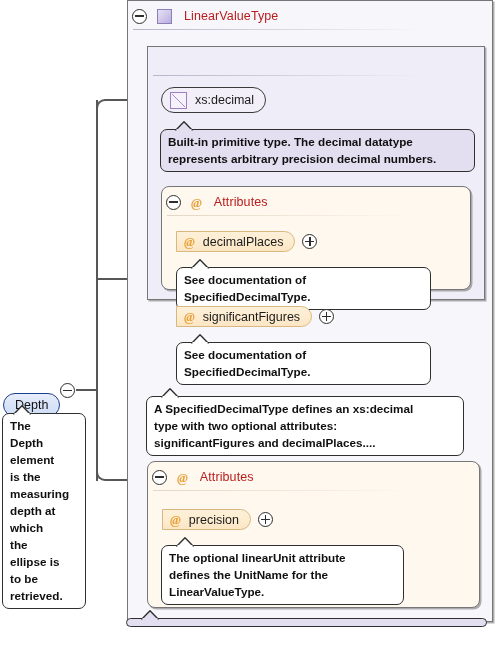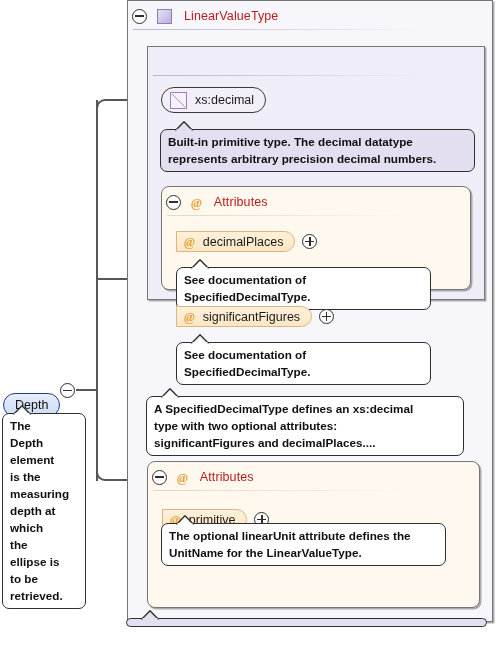--- a/index.html
+++ b/index.html
@@ -320,26 +320,26 @@
     <span style="display:inline-block;width:10px"></span>
     <span class="at-icon">@</span>
     <span style="display:inline-block;width:12px"></span>
     <span class="label">Attributes</span>
   </div>
   <div class="hdr-rule warm" style="left:153px; top:490px; width:265px;"></div>
 
   <div class="attr-row" style="left:162px; top:509px;">
     <span class="attr-pill">
       <span class="at-icon">@</span>
-      <span class="label">primitive</span>
+      <span class="label">precision</span>
     </span>
     <span class="toggle plus"></span>
   </div>
 
-  <div class="doc doc-white" style="left:161px; top:523px; width:285px;">
+  <div class="doc doc-white" style="left:161px; top:545px; width:243px;">
     <svg class="tail-svg" viewBox="0 0 18 10">
       <path d="M0.5,9.5 L9,0.8 L17.5,9.5" fill="#ffffff" stroke="#2f2f2f" stroke-width="1.4" stroke-linejoin="round"></path>
       <path d="M1.5,9.2 L16.5,9.2" stroke="#ffffff" stroke-width="2.4"></path>
     </svg>
     <span>The optional linearUnit attribute defines the UnitName for the LinearValueType.</span>
   </div>
 
   <div class="doc doc-purple" style="left:126px; top:618px; width:361px;">
     <svg class="tail-svg" viewBox="0 0 18 10">
       <path d="M0.5,9.5 L9,0.8 L17.5,9.5" fill="#e3dff1" stroke="#2f2f2f" stroke-width="1.4" stroke-linejoin="round"></path>

